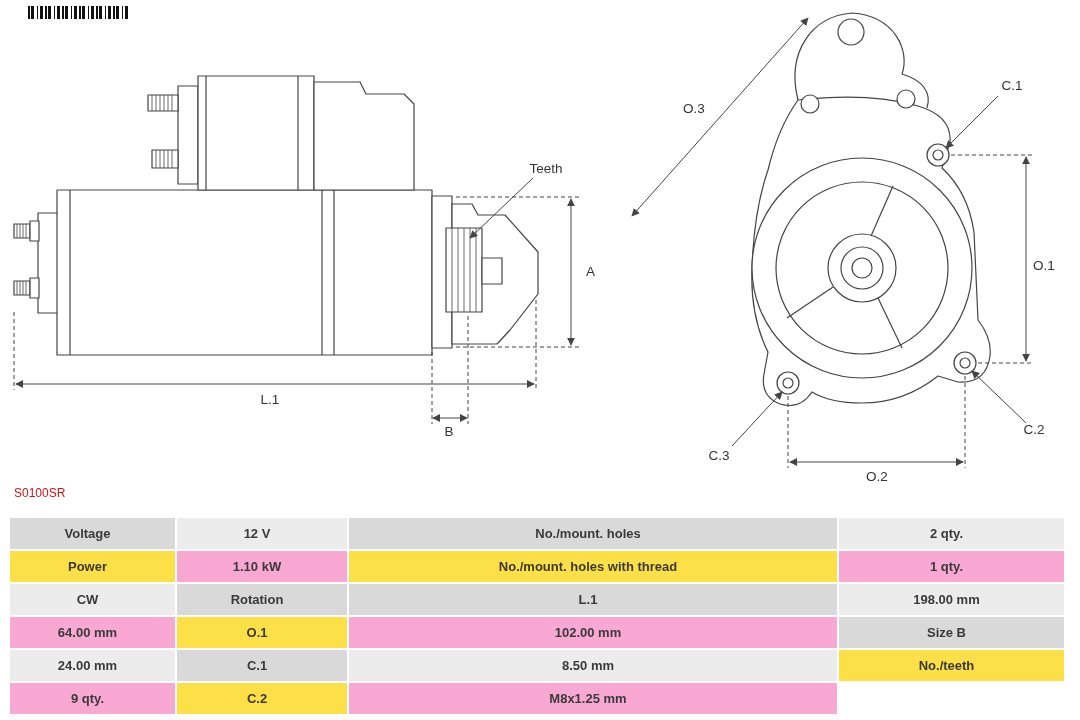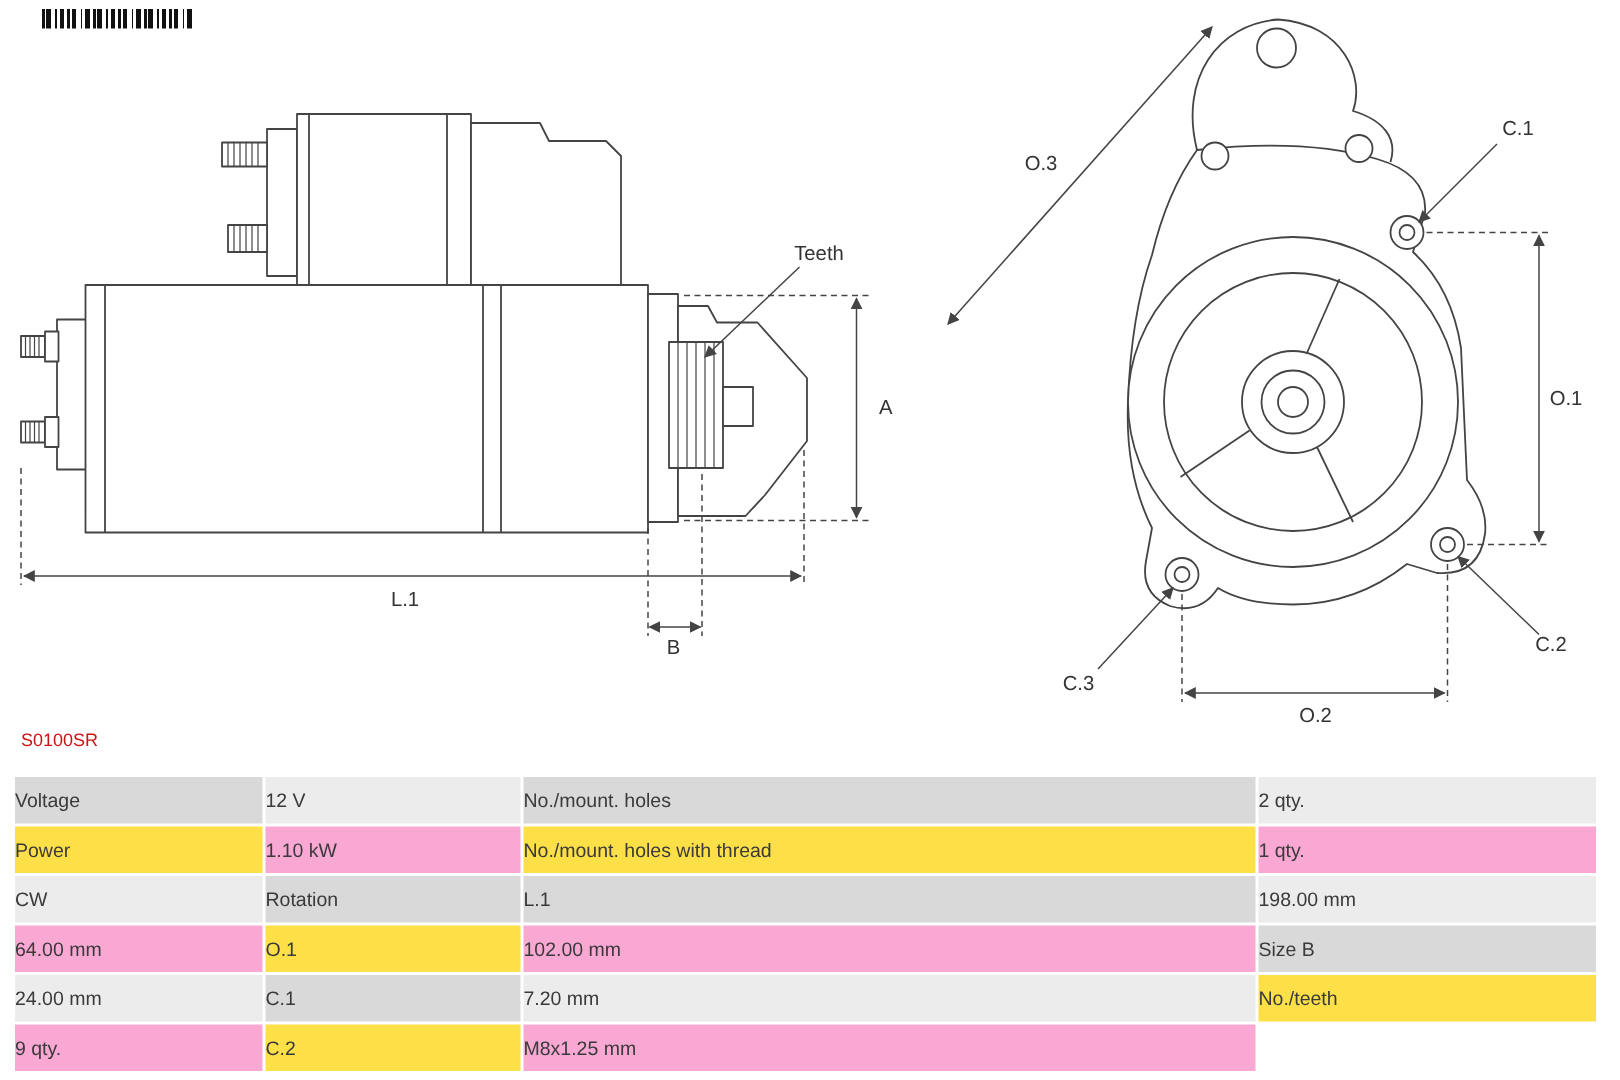--- a/index.html
+++ b/index.html
@@ -10,22 +10,22 @@
   .barcode { position:absolute; left:28px; top:6px; width:102px; height:13px;
     background:repeating-linear-gradient(90deg,#111 0 2px,#fff 2px 3px,#111 3px 6px,#fff 6px 9px,#111 9px 10px,#fff 10px 12px,#111 12px 15px,#fff 15px 17px); }
 
   svg.drawing { position:absolute; left:0; top:0; }
   svg text { font-family:"Liberation Sans", sans-serif; font-size:13.5px; fill:#333; }
 
   .part-number { position:absolute; left:14px; top:486px; font-size:12px; font-weight:400; }
 
   .spec-table { position:absolute; left:10px; top:518px; display:grid;
     grid-template-columns:165px 170px 488px 225px; grid-auto-rows:31px; gap:2px; background:#fff; }
-  .cell { font-size:13px; color:#3a3a3a; text-align:left; padding-right:10px;
-    line-height:31px; white-space:nowrap; overflow:hidden; }
+  .cell { font-size:13px; color:#3a3a3a; text-align:center; padding-right:10px;
+    line-height:31px; white-space:nowrap; overflow:hidden;font-weight:bold; }
   .lbl.odd  { background:#d9d9d9; }
   .val.odd  { background:#ececec; }
   .lbl.even { background:#fde047; }
   .val.even { background:#f9a8d4; }
 </style>
 </head>
 <body>
 
 <div id="app">
 
@@ -186,21 +186,21 @@
     <div class="cell lbl odd">L.1</div>
     <div class="cell val odd">198.00 mm</div>
 
     <div class="cell val even">64.00 mm</div>
     <div class="cell lbl even">O.1</div>
     <div class="cell val even">102.00 mm</div>
 
     <div class="cell lbl odd">Size B</div>
     <div class="cell val odd">24.00 mm</div>
     <div class="cell lbl odd">C.1</div>
-    <div class="cell val odd">7.20 mm</div>
+    <div class="cell val odd">8.50 mm</div>
 
     <div class="cell lbl even">No./teeth</div>
     <div class="cell val even">9 qty.</div>
     <div class="cell lbl even">C.2</div>
     <div class="cell val even">M8x1.25 mm</div>
   </div>
 
 </div>
 
 </body></html>

